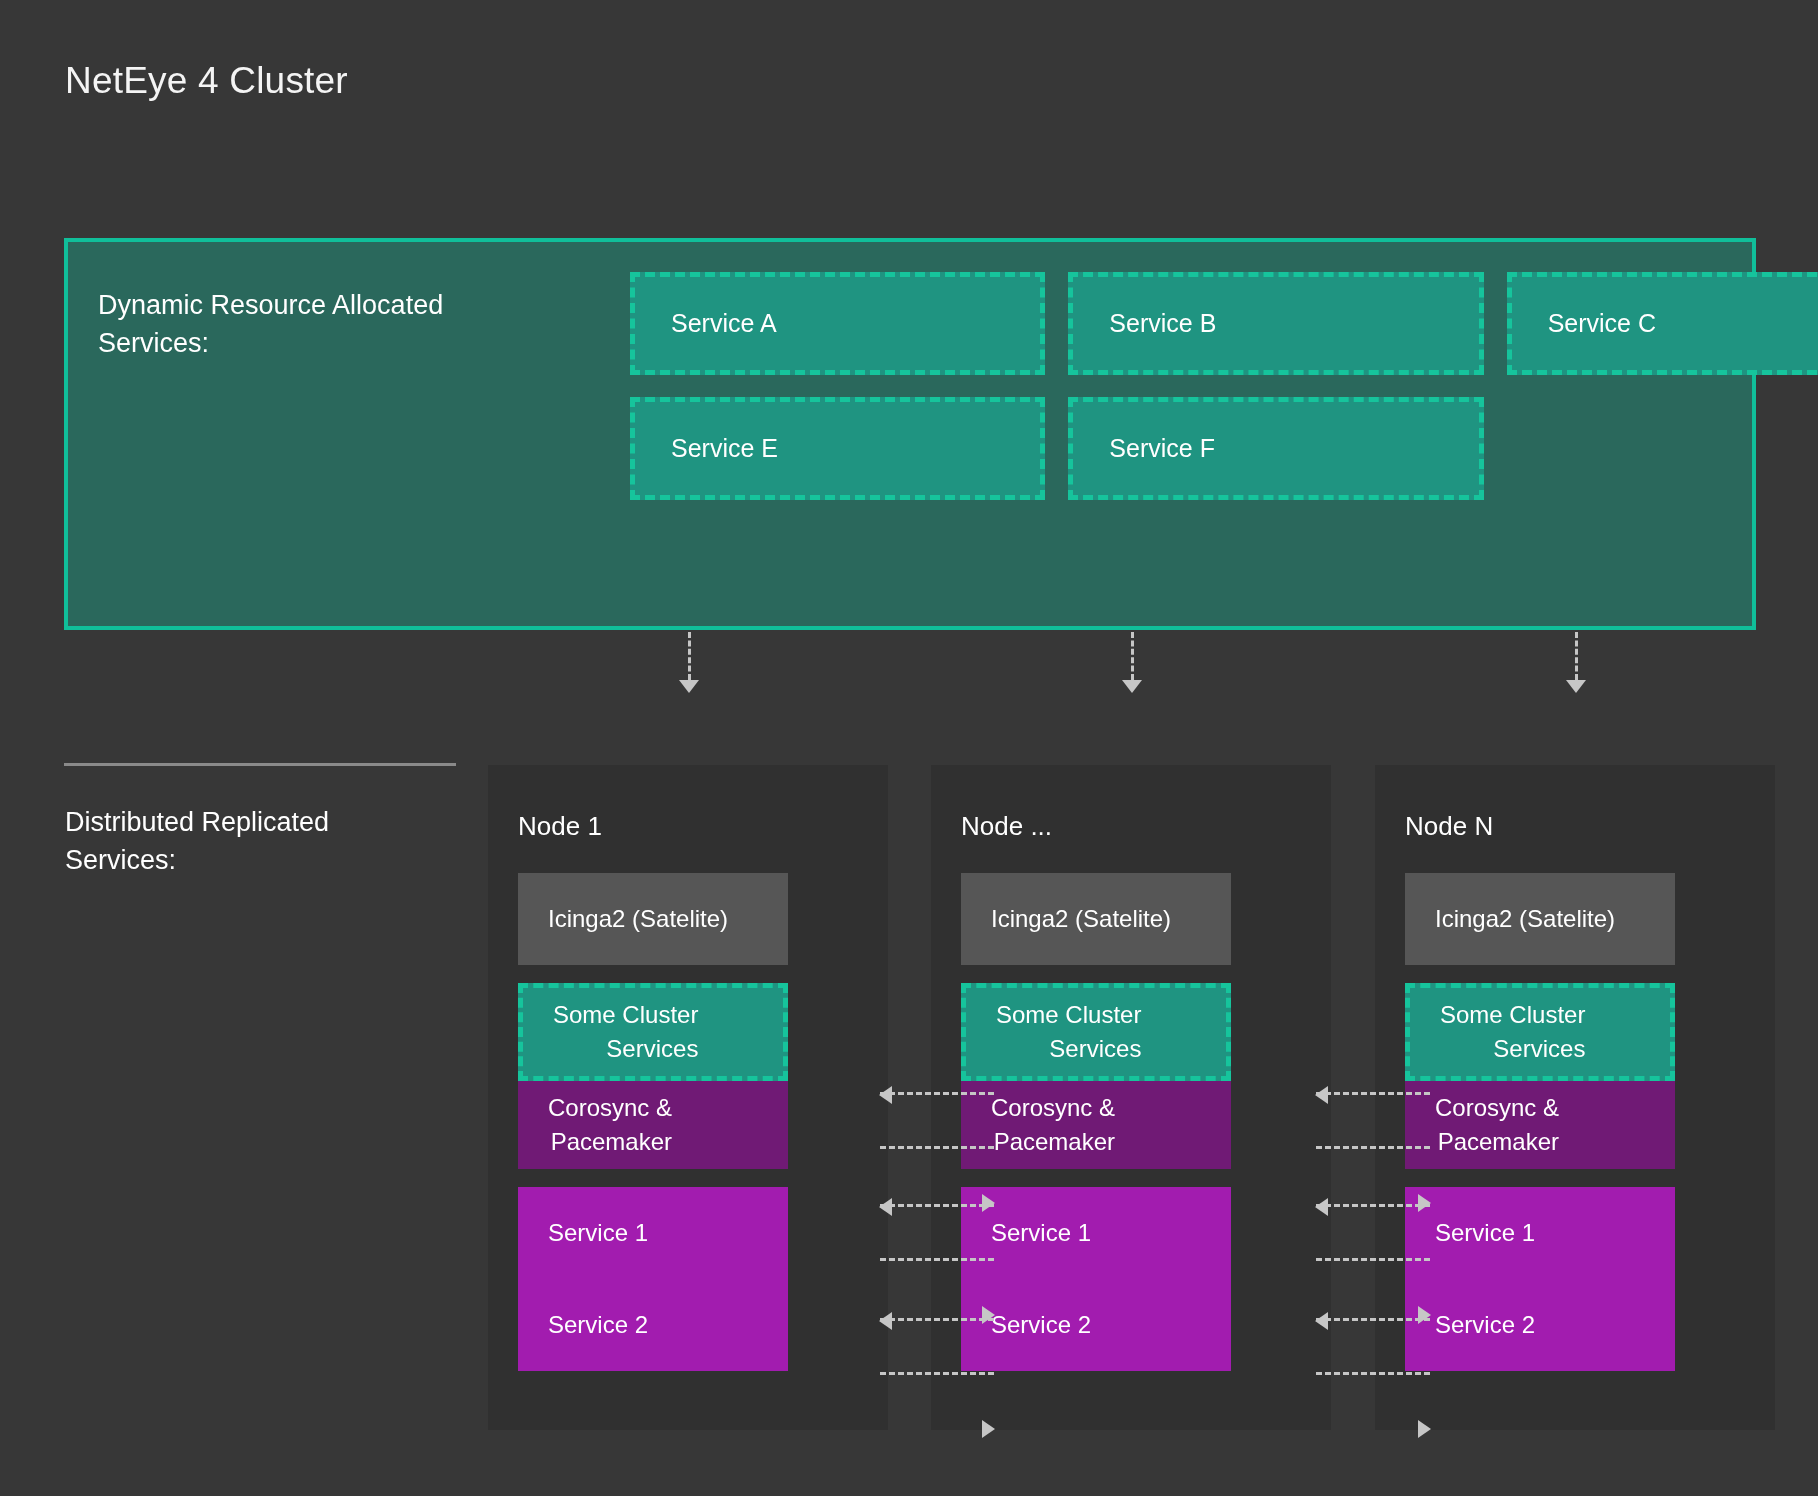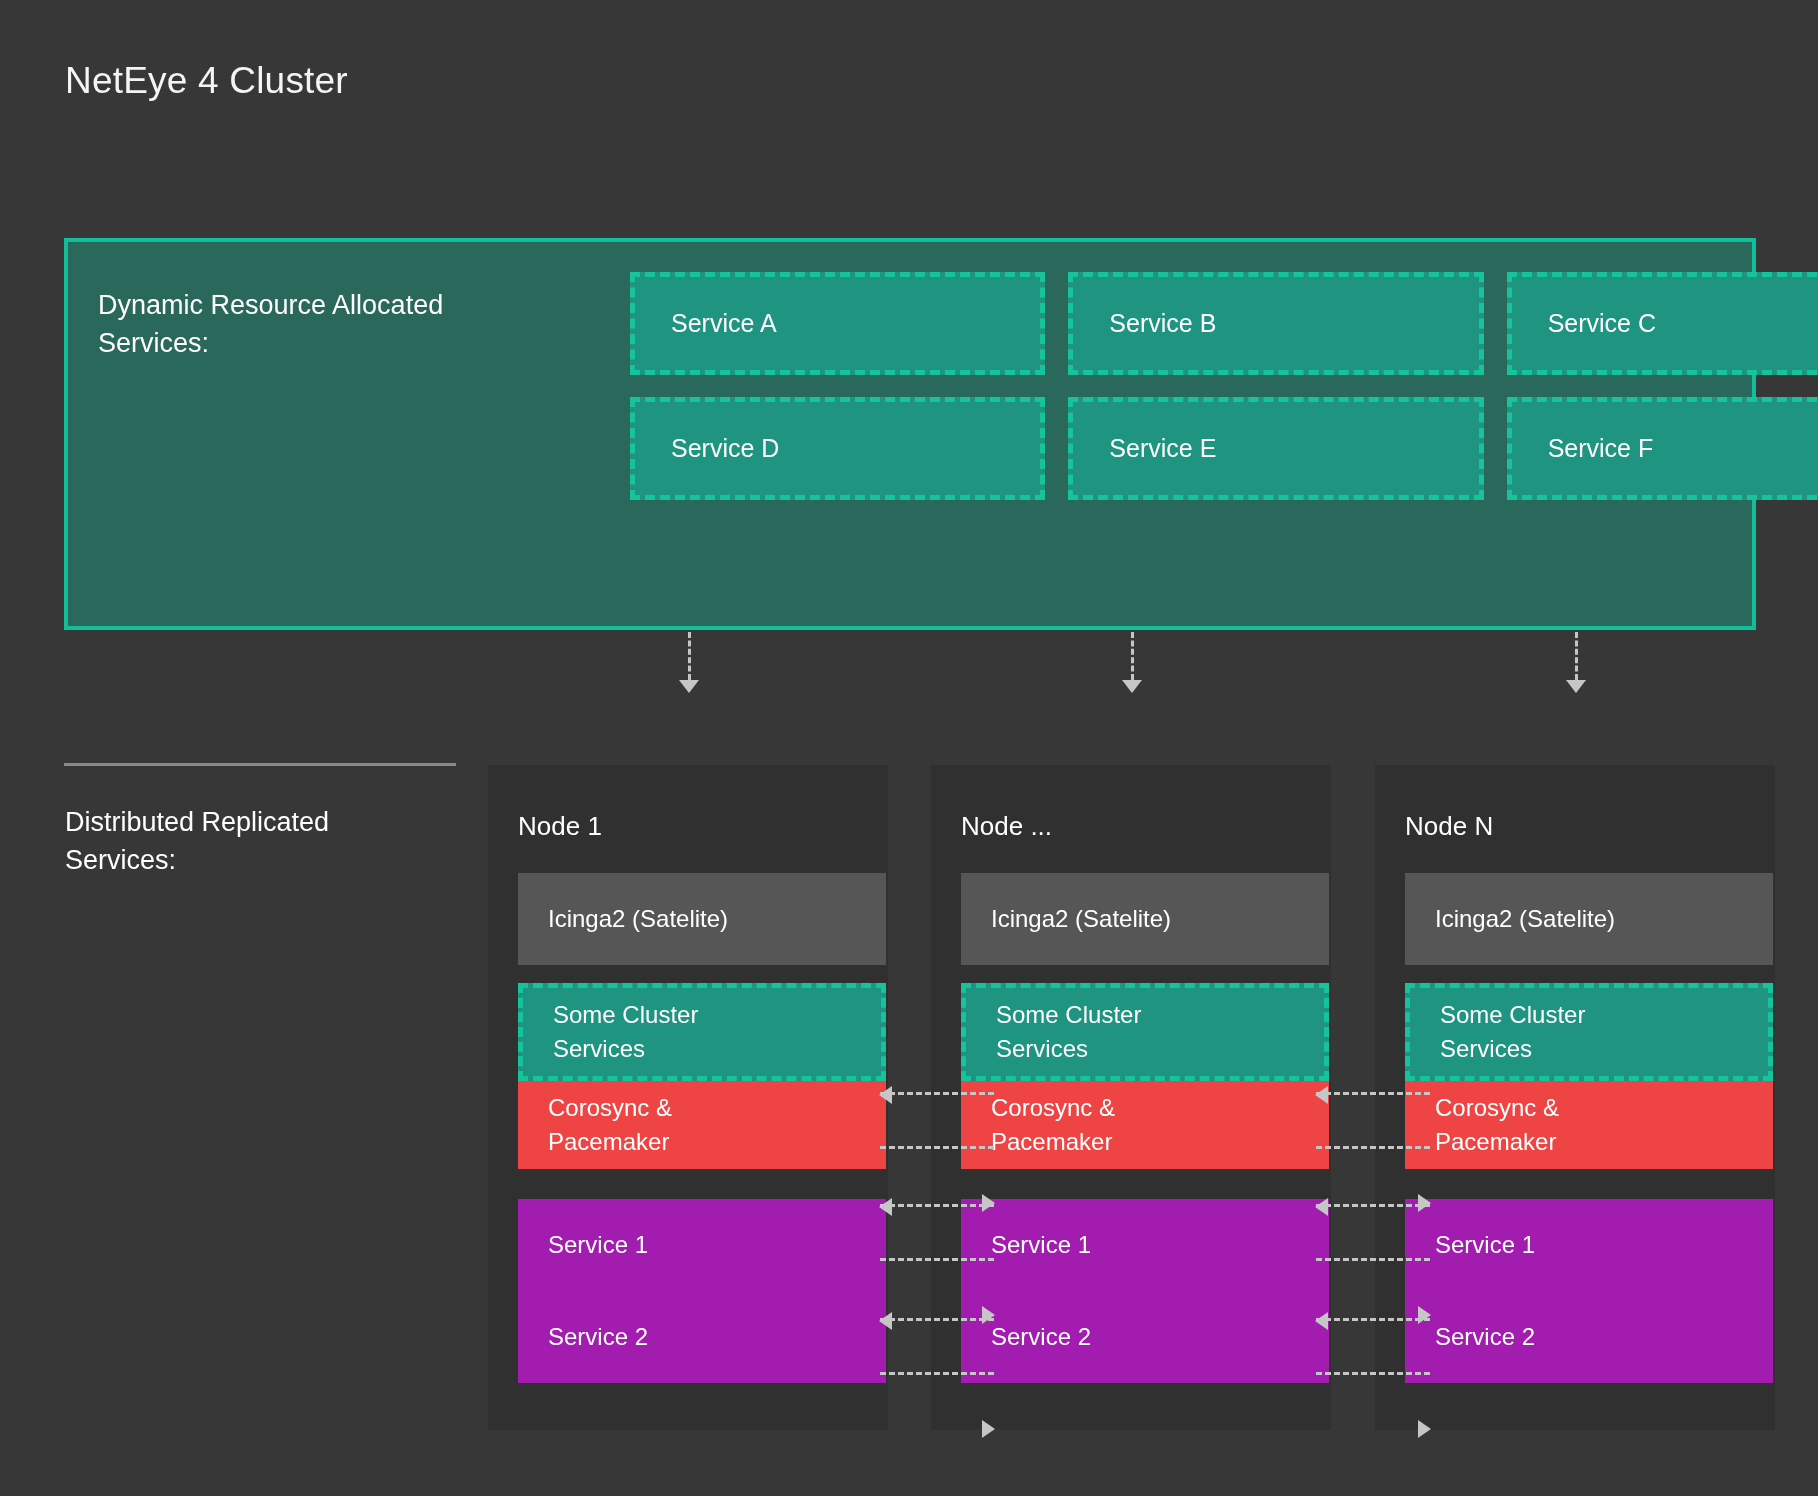--- a/index.html
+++ b/index.html
@@ -151,21 +151,22 @@
     left: 30px;
     top: 46px;
     font-size: 26px;
     color: #ffffff;
     white-space: nowrap;
   }
   .node-stack {
     position: absolute;
     left: 30px;
     top: 108px;
-    width: 368px;
+    width: 270px;
+    text-align: right;
   }
   .node-box {
     box-sizing: border-box;
     display: flex;
     align-items: center;
     padding-left: 30px;
     font-size: 24px;
     line-height: 34px;
     color: #ffffff;
     white-space: pre-line;
@@ -175,23 +176,23 @@
     height: 92px;
     margin-bottom: 18px;
   }
   .node-box.cluster {
     background: #1f9481;
     border: 5px dashed #16c49c;
     height: 98px;
     margin-bottom: 0;
   }
   .node-box.corosync {
-    background: #ef4444;
+    background: #701a75;
     height: 88px;
-    margin-bottom: 30px;
+    margin-bottom: 18px;
   }
   .node-box.service {
     background: #a21caf;
     height: 92px;
   }
 
   
   .sync-pair {
     position: absolute;
     width: 114px;
@@ -229,21 +230,20 @@
 
 <div id="page-title">NetEye 4 Cluster</div>
 
 <div id="dynamic-panel">
   <div id="dynamic-panel-heading">Dynamic Resource Allocated Services:</div>
 
   <div class="service-grid">
     <div class="service-chip">Service A</div>
     <div class="service-chip">Service B</div>
     <div class="service-chip">Service C</div>
-    <div class="service-chip">Service D</div>
     <div class="service-chip">Service E</div>
     <div class="service-chip">Service F</div>
   </div>
 </div>
 
 <div class="down-arrow" style="left:688px">
   <div class="stem"></div>
   <div class="head"></div>
 </div>
 <div class="down-arrow" style="left:1131px">

